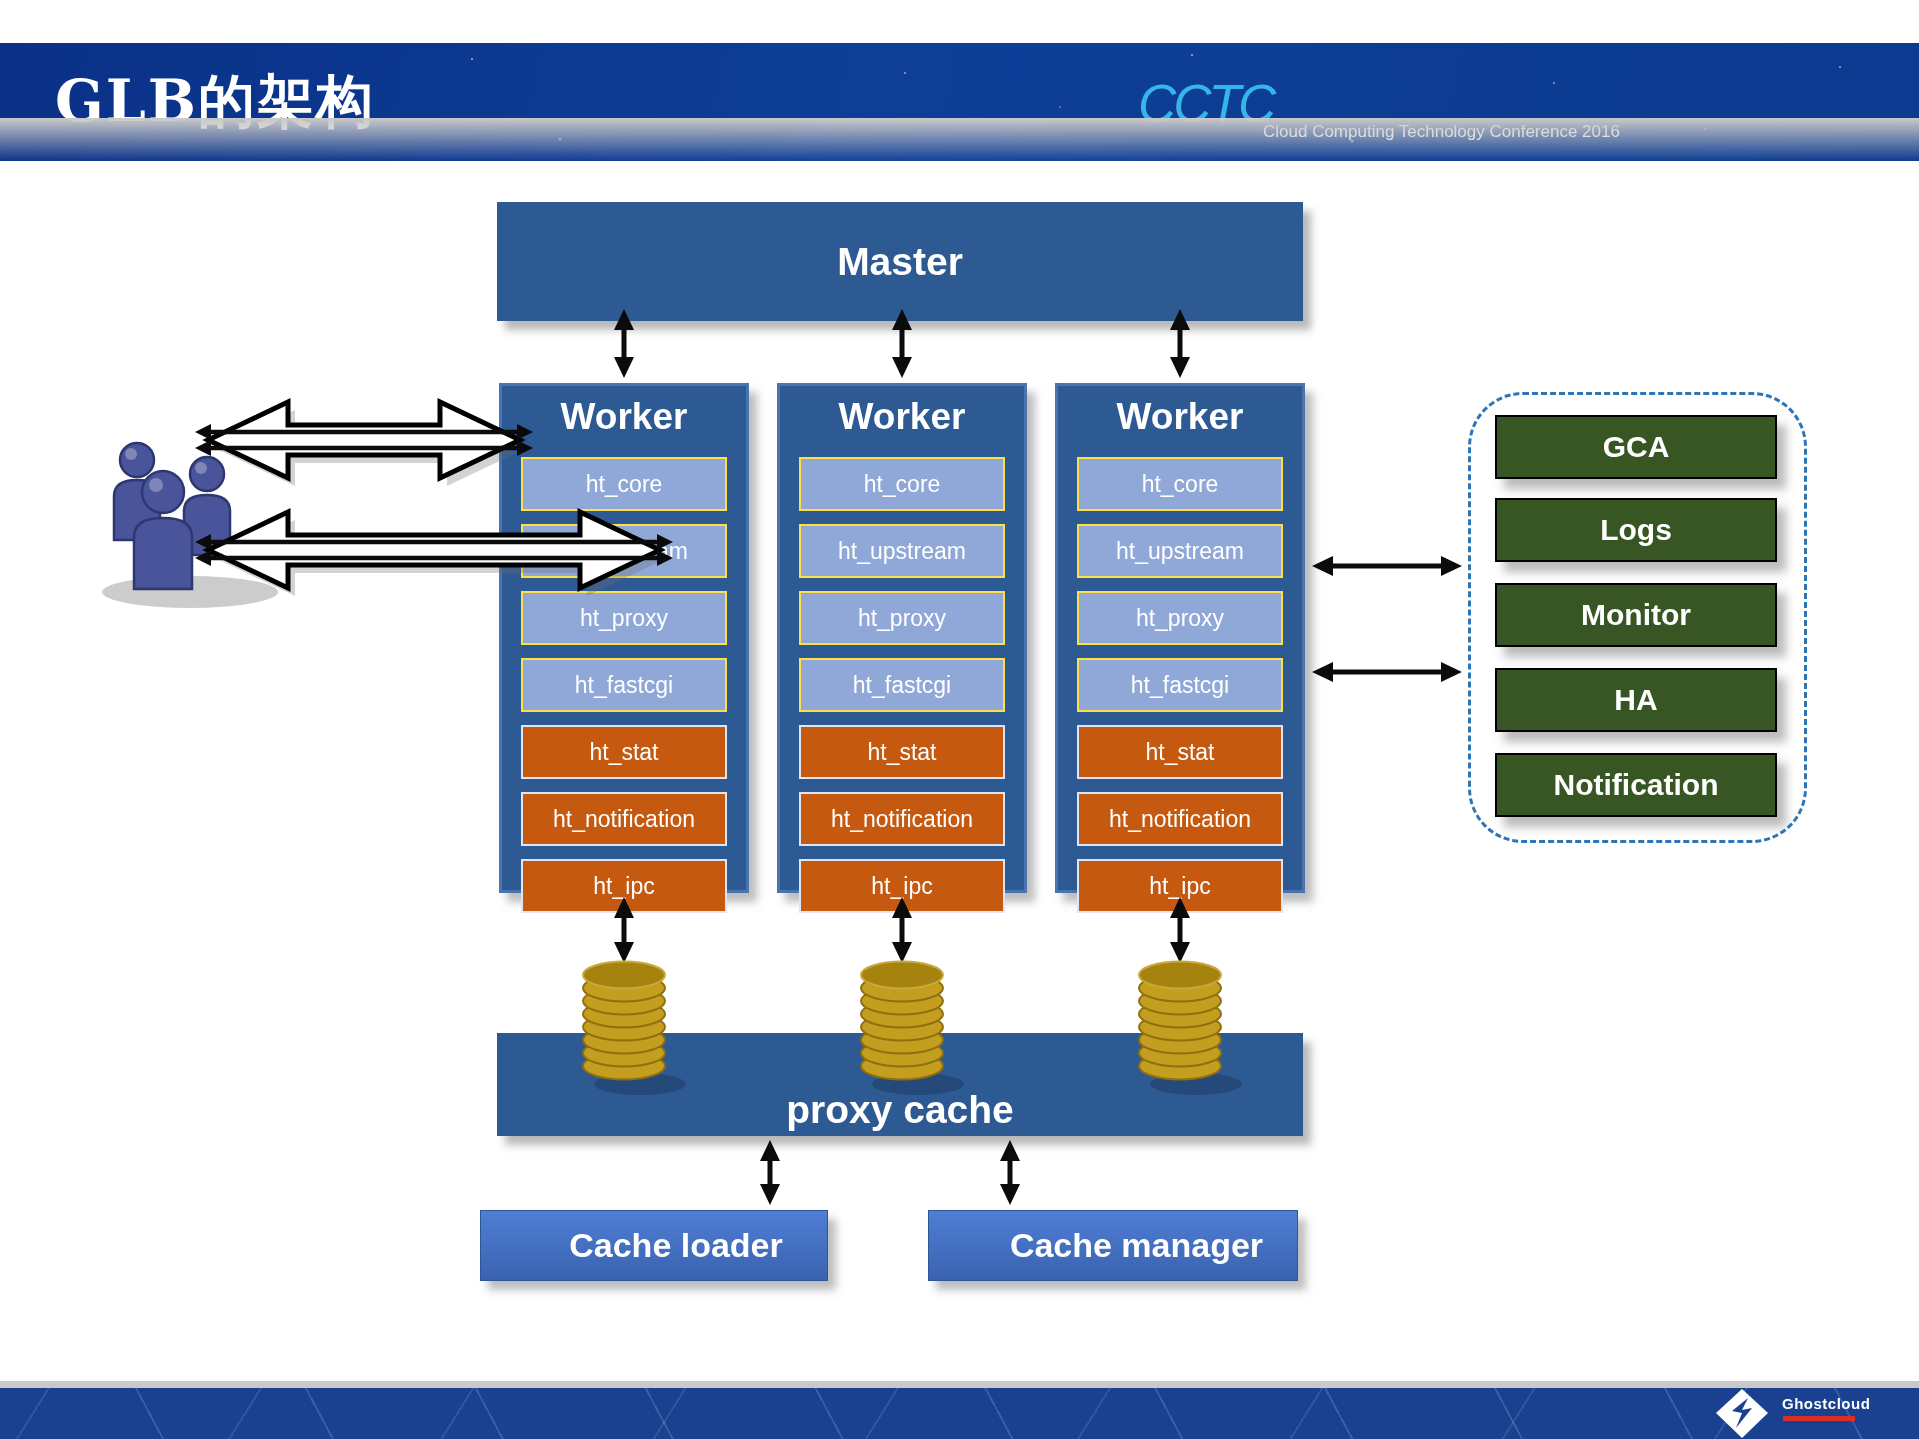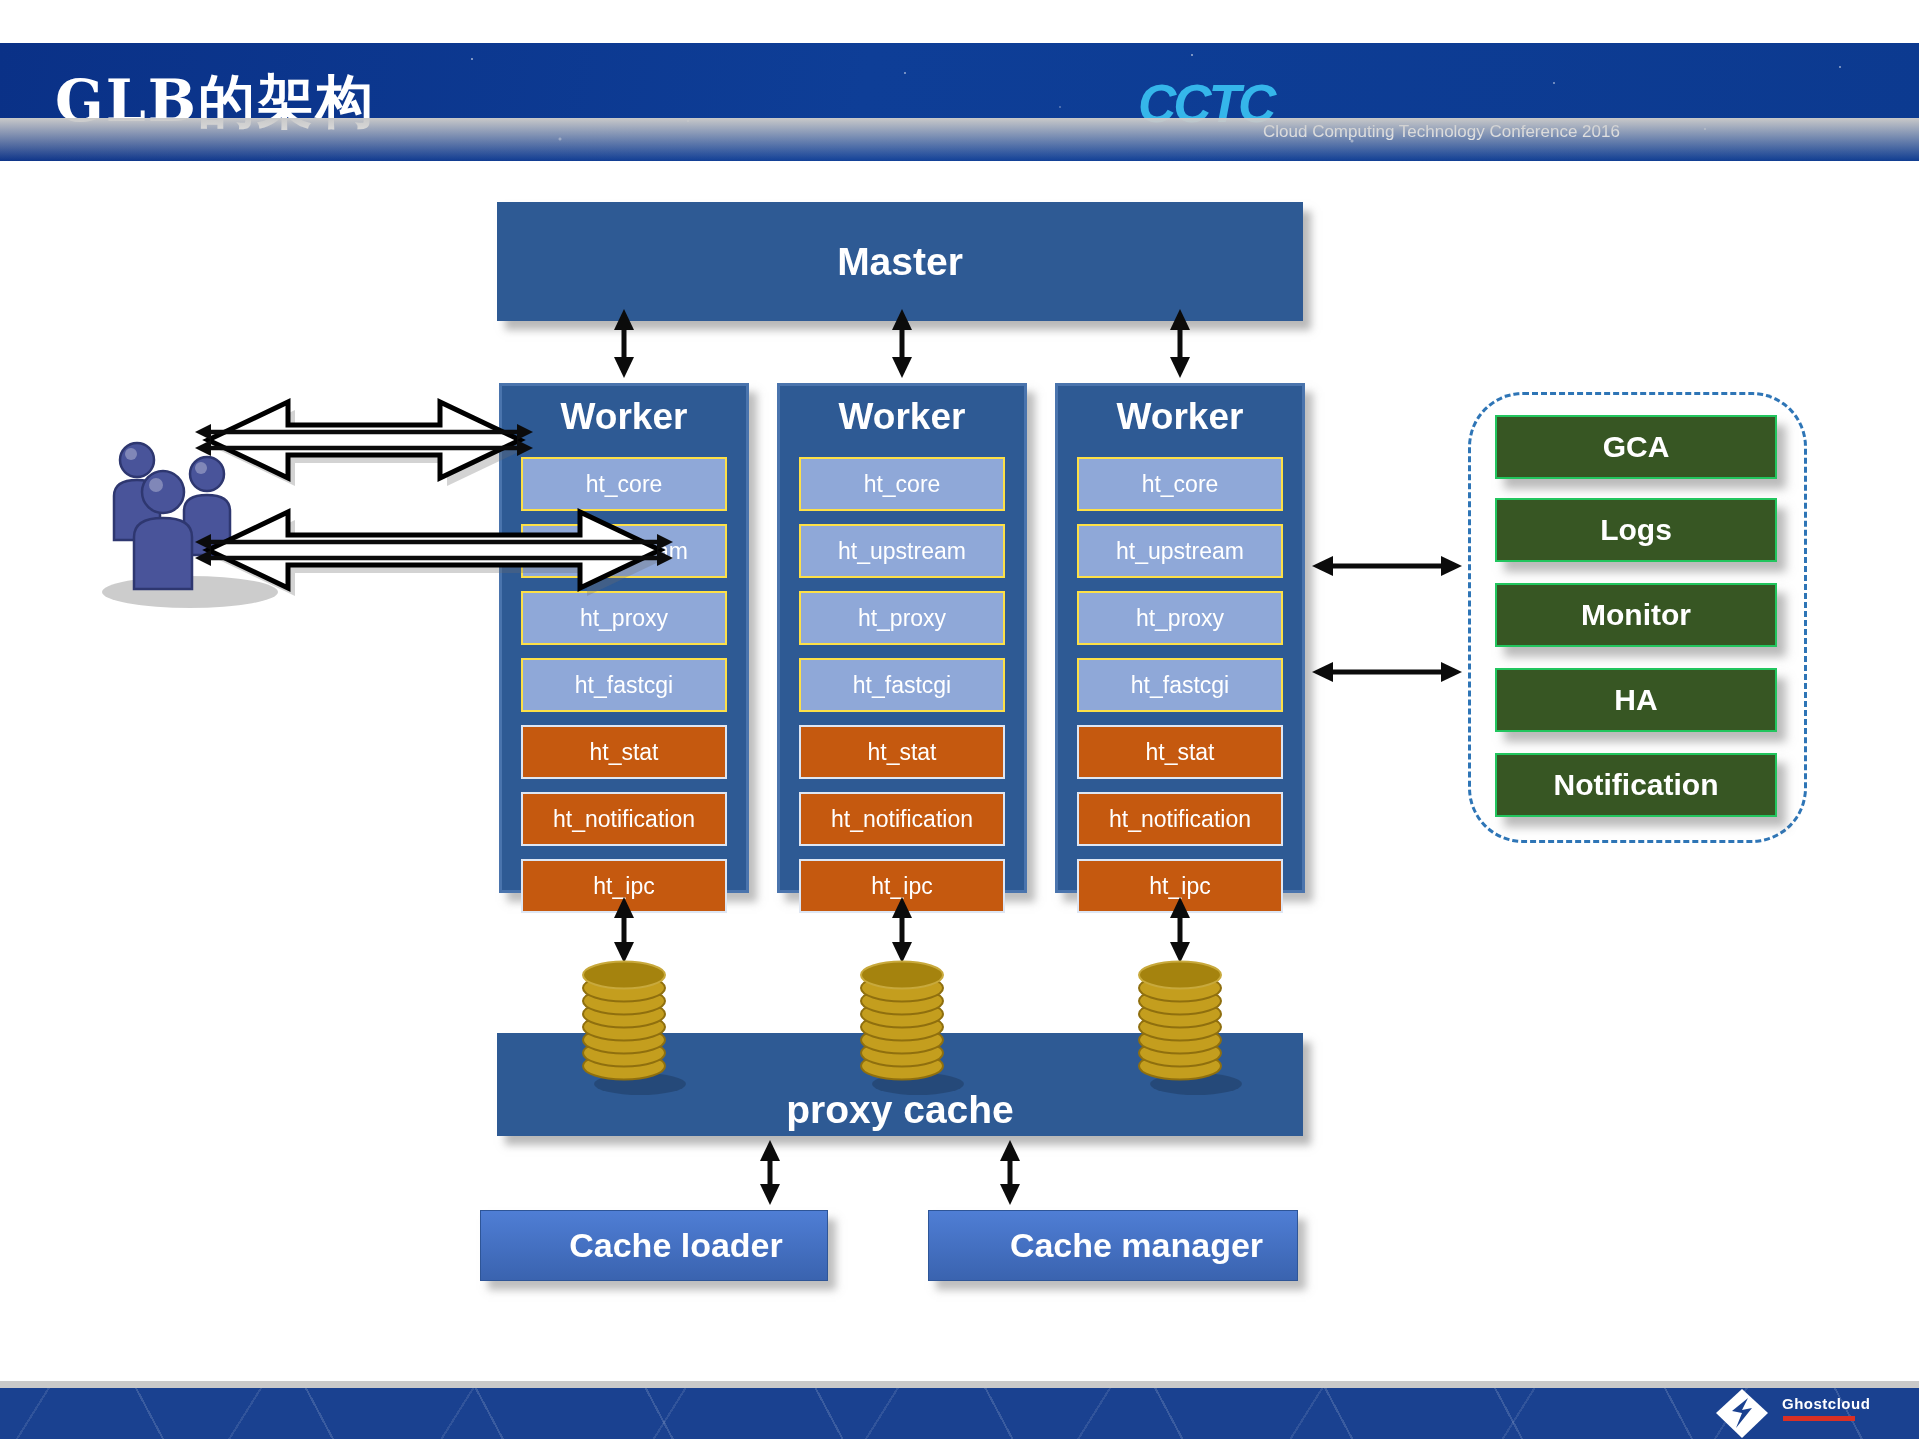--- a/index.html
+++ b/index.html
@@ -16,21 +16,21 @@
       radial-gradient(circle 2px at 905px 30px, rgba(255,255,255,.85), transparent 70%),
       radial-gradient(circle 2px at 1192px 12px, rgba(255,255,255,.9), transparent 70%),
       radial-gradient(circle 3px at 1352px 98px, rgba(255,255,255,.75), transparent 70%),
       radial-gradient(circle 2px at 1554px 40px, rgba(255,255,255,.8), transparent 70%),
       radial-gradient(circle 2px at 1705px 86px, rgba(255,255,255,.7), transparent 70%),
       radial-gradient(circle 2px at 1840px 24px, rgba(255,255,255,.85), transparent 70%),
       radial-gradient(circle 2px at 1060px 64px, rgba(255,255,255,.5), transparent 70%),
       linear-gradient(100deg,#0A3187 0%,#0E3E97 45%,#0C3A90 100%); margin-top: 43px;}
   .slide-title{left:55px;top:22px;font-family:"DejaVu Serif","Liberation Serif",serif;
     font-size:57px;font-weight:bold;color:#fff;letter-spacing:2px;line-height:72px;}
-  .logo-cctc{left:1138px;top:30px;font-size:53px;font-weight:700;font-style:italic;
+  .logo-cctc{left:1138px;top:30px;font-size:53px;font-weight:400;font-style:italic;
     color:#35B6EA;letter-spacing:-3px;}
   .logo-cn{left:1262px;top:33px;font-size:35px;font-weight:700;color:#fff;letter-spacing:1px;}
   .logo-en{left:1263px;top:79px;font-size:17px;font-weight:400;color:#fff;}
 
   .header-fade{left:0;top:118px;width:1919px;height:44px;
     background:linear-gradient(180deg,#C9C9C9,rgba(255,255,255,0));}
 
   
   .blue-bar{background:#2E5A94;box-shadow:8px 9px 8px rgba(125,125,125,.55);
     color:#fff;display:flex;align-items:center;justify-content:center;}
@@ -42,21 +42,21 @@
   .worker-title{height:58px;line-height:62px;text-align:center;font-size:37px;
     font-weight:600;color:#fff;}
   .module{width:202px;height:50px;margin:13px auto 0;display:flex;align-items:center;
     justify-content:center;font-size:23px;color:#fff;box-sizing:content-box;}
   .m-light{background:#8FA8D8;border:2px solid #fde047;}
   .m-orange{background:#C5590F;border:2px solid #DEE6F3;}
 
   
   .dashed-panel{left:1468px;top:392px;width:339px;height:451px;
     border:3px dashed #2E75B6;border-radius:55px;box-sizing:border-box;}
-  .green-item{left:1495px;width:282px;height:64px;background:#375623;border:2px solid #22c55e;
+  .green-item{left:1495px;width:282px;height:64px;background:#375623;border:2px solid #000000;
     box-sizing:border-box;color:#fff;font-weight:700;font-size:30px;display:flex;
     align-items:center;justify-content:center;box-shadow:9px 10px 9px rgba(120,120,120,.5);}
 
   
   .bottom-box{top:1210px;height:71px;background:linear-gradient(180deg,#4F7ED5,#3A63AF);
     border:1px solid #2E5597;box-sizing:border-box;color:#fff;font-size:34px;font-weight:700;
     display:flex;align-items:center;justify-content:center;
     box-shadow:8px 9px 8px rgba(125,125,125,.5);}
   .cache-loader{left:480px;width:348px;padding-left:44px;}
   .cache-manager{left:928px;width:370px;padding-left:47px;}

